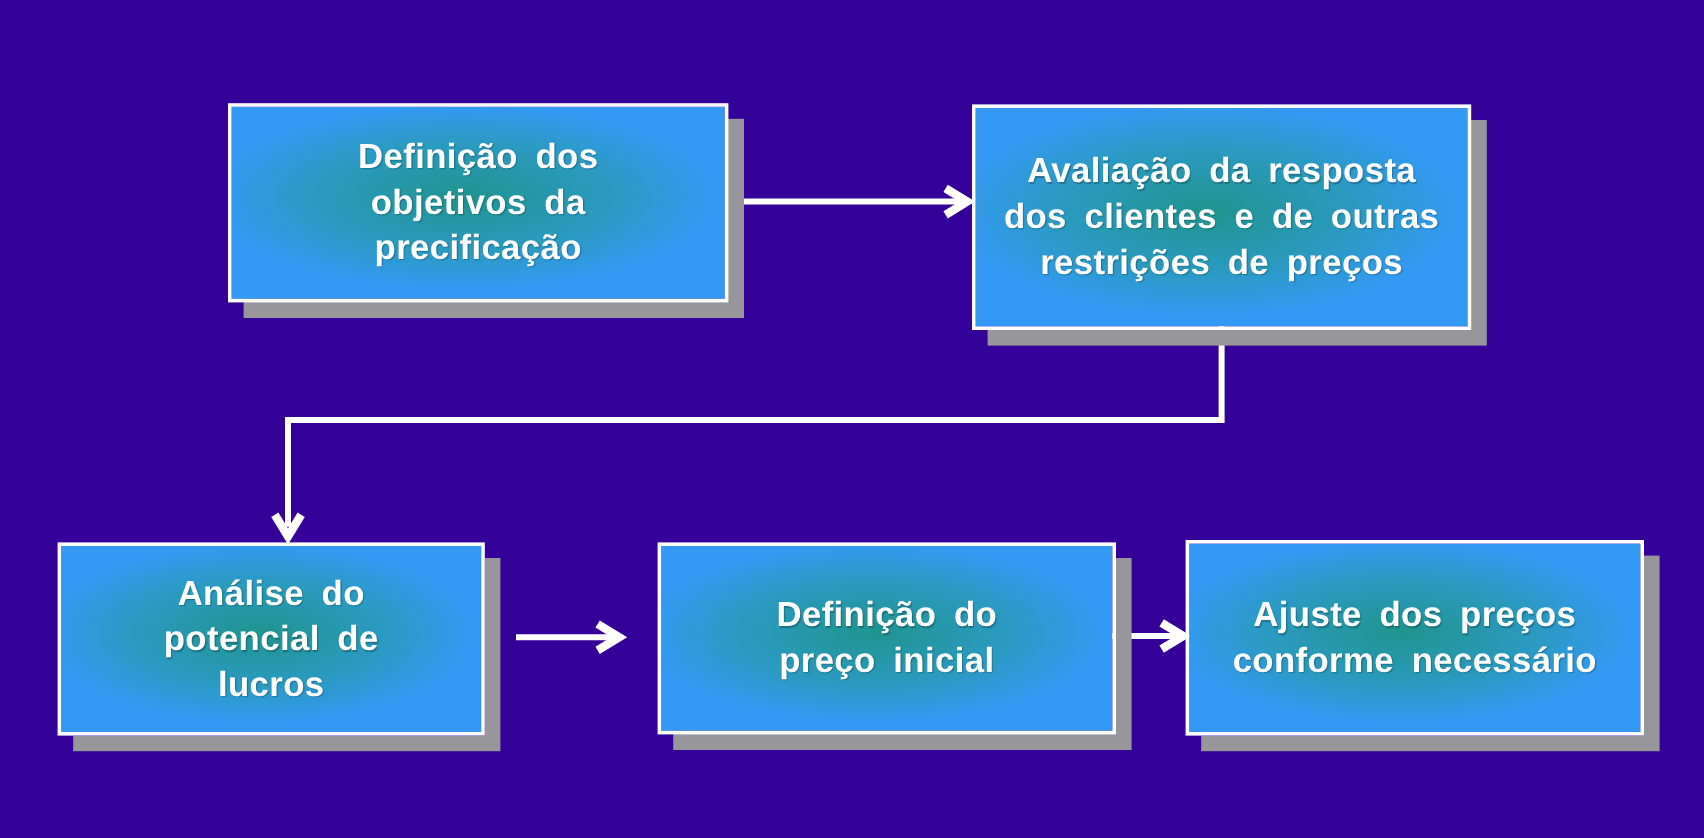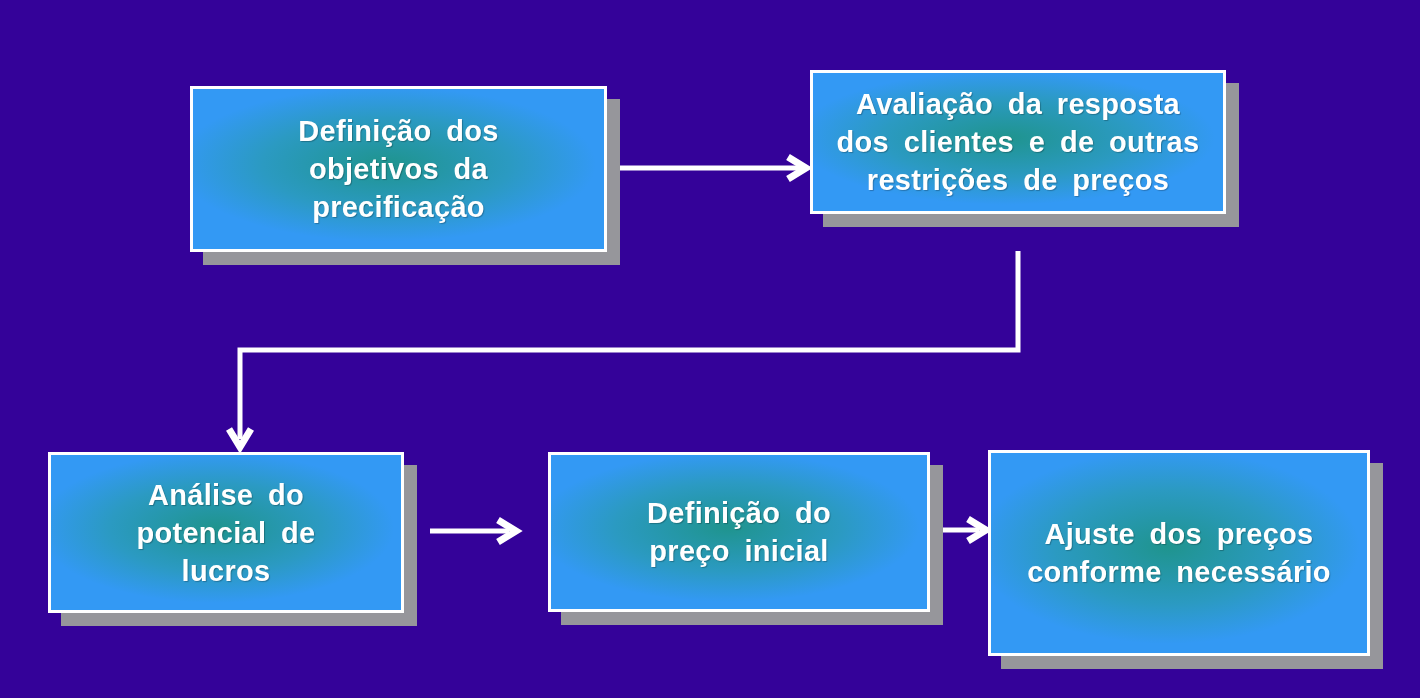--- a/index.html
+++ b/index.html
@@ -44,24 +44,24 @@
     color: var(--text);
     font-size: 29px;
     font-weight: bold;
     line-height: 38px;
     word-spacing: 0.22em;
     letter-spacing: 0.01em;
     text-shadow: 1px 1px 1px rgba(0,0,0,0.25);
   }
   
   #node-1 { left: 190px; top:  86px; width: 417px; height: 166px; }
-  #node-2 { left: 810px; top:  70px; width: 416px; height: 144px; }
+  #node-2 { left: 810px; top:  87px; width: 416px; height: 188px; }
   #node-3 { left:  48px; top: 452px; width: 356px; height: 161px; }
   #node-4 { left: 548px; top: 452px; width: 382px; height: 160px; }
-  #node-5 { left: 988px; top: 450px; width: 382px; height: 206px; }
+  #node-5 { left: 988px; top: 450px; width: 382px; height: 163px; }
   svg.connectors {
     position: absolute;
     left: 0; top: 0;
     width: 1420px; height: 698px;
     pointer-events: none;
   }
   .arrow-line {
     stroke: var(--arrow);
     stroke-width: 5;
     fill: none;

